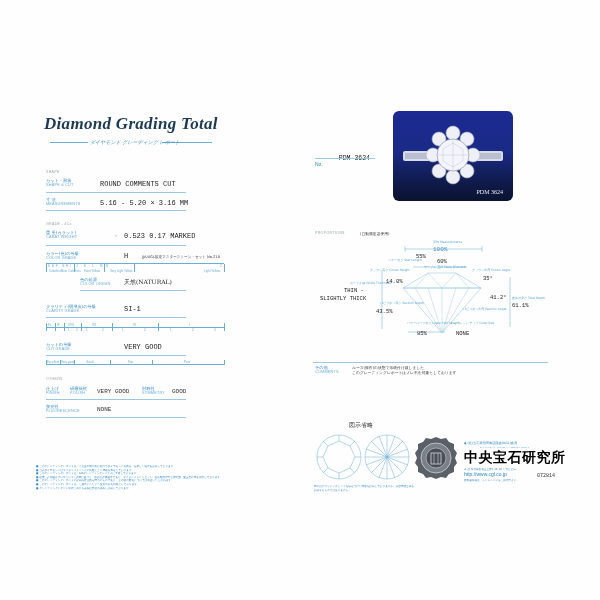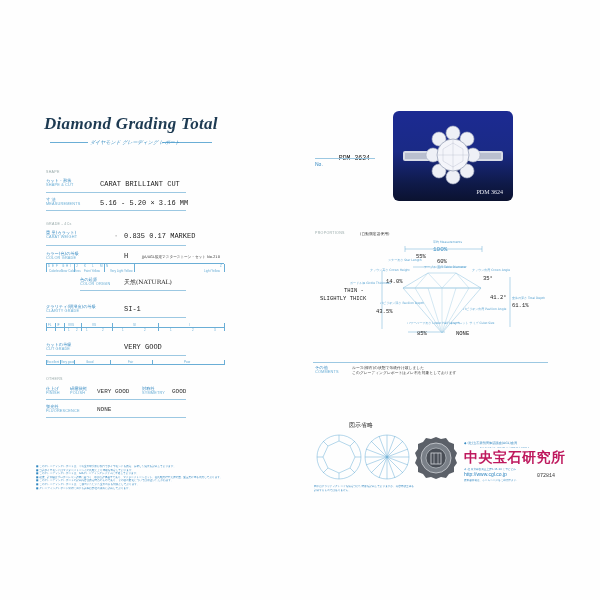--- a/index.html
+++ b/index.html
@@ -25,37 +25,37 @@
 </div>
 <div class="rule" style="left:50px;top:142px;width:38px;background:#6aaed6;"></div>
 <div class="rule" style="left:162px;top:142px;width:50px;background:#6aaed6;"></div>
 <div class="abs" style="left:90px;top:139px;font-family:'DejaVu Sans',sans-serif;font-size:5px;color:#3a8fc4;font-style:italic;white-space:nowrap;">ダイヤモンド グレーディング レポート</div>
 
 <div class="abs section" style="left:46px;top:170px;">SHAPE</div>
 <div class="abs" style="left:46px;top:178px;">
   <div class="lbl-jp">カット・形状</div>
   <div class="lbl-en">SHAPE &amp; CUT</div>
 </div>
-<div class="abs val" style="left:100px;top:180px;">CARAT BRILLIANT CUT</div>
+<div class="abs val" style="left:100px;top:180px;">ROUND COMMENTS CUT</div>
 <div class="rule" style="left:46px;top:192px;width:140px;"></div>
 
 <div class="abs" style="left:46px;top:197px;">
   <div class="lbl-jp">寸 法</div>
   <div class="lbl-en">MEASUREMENTS</div>
 </div>
 <div class="abs val" style="left:100px;top:199px;text-align:right;">5.16 - 5.20 × 3.16 MM</div>
 <div class="rule" style="left:46px;top:210px;width:140px;"></div>
 
 <div class="abs section" style="left:46px;top:222px;">GRADE - 4Cs</div>
 <div class="abs" style="left:46px;top:230px;">
   <div class="lbl-jp">重 量(カラット)</div>
   <div class="lbl-en">CARAT WEIGHT</div>
 </div>
 <div class="abs" style="left:113px;top:232px;font-size:6px;color:#555;">・</div>
-<div class="abs val" style="left:124px;top:232px;">0.835 0.17 MARKED</div>
+<div class="abs val" style="left:124px;top:232px;">0.523 0.17 MARKED</div>
 <div class="rule" style="left:46px;top:245px;width:140px;"></div>
 
 <div class="abs" style="left:46px;top:251px;">
   <div class="lbl-jp">カラー(色)の等級</div>
   <div class="lbl-en">COLOR GRADE</div>
 </div>
 <div class="abs val" style="left:124px;top:252px;">H</div>
 <div class="abs" style="left:142px;top:255px;font-family:'DejaVu Sans',sans-serif;font-size:3.6px;color:#333;white-space:nowrap;">JJA/AGL規定マスターストーン・セット No.210</div>
 
 <div class="scale" style="left:46px;top:263px;width:178px;border-top:1px solid #6aaed6;border-bottom:none;height:9px;">
@@ -313,17 +313,17 @@
   <rect x="17" y="17" width="10" height="11" fill="none" stroke="#d4d7dc" stroke-width="0.8"></rect>
   <line x1="20" y1="17" x2="20" y2="28" stroke="#d4d7dc" stroke-width="0.6"></line>
   <line x1="24" y1="17" x2="24" y2="28" stroke="#d4d7dc" stroke-width="0.6"></line>
 </svg>
 
 <div class="abs" style="left:464px;top:441px;font-family:'DejaVu Sans',sans-serif;font-size:3.2px;color:#2f86c0;white-space:nowrap;">
   <span>◆</span>
   <span>(社)宝石鑑別団体協議会(AGL)会員</span>
 </div>
 <div class="abs" style="left:480px;top:446px;font-family:'Liberation Serif',serif;font-style:italic;font-size:2.8px;letter-spacing:0.6px;color:#2f86c0;white-space:nowrap;">CENTRAL GEM LABORATORY</div>
-<div class="abs" style="left:464px;top:450px;font-family:'DejaVu Sans',sans-serif;font-weight:bold;font-size:14px;color:#be185d;letter-spacing:0.5px;white-space:nowrap;line-height:15px;">中央宝石研究所</div>
+<div class="abs" style="left:464px;top:450px;font-family:'DejaVu Sans',sans-serif;font-weight:bold;font-size:14px;color:#000000;letter-spacing:0.5px;white-space:nowrap;line-height:15px;">中央宝石研究所</div>
 <div class="abs" style="left:464px;top:467px;font-family:'DejaVu Sans',sans-serif;font-size:2.6px;color:#2f86c0;white-space:nowrap;">本 社 東京都台東区上野5-15-14 ミヤビビル</div>
 <div class="abs" style="left:464px;top:471px;font-family:'Liberation Sans',sans-serif;font-size:5px;color:#2f86c0;white-space:nowrap;">http://www.cgl.co.jp</div>
 <div class="abs" style="left:537px;top:473px;font-family:'Liberation Mono',monospace;font-size:5px;color:#333;white-space:nowrap;">072814</div>
 <div class="abs" style="left:464px;top:478px;font-family:'DejaVu Sans',sans-serif;font-size:2.6px;color:#2f86c0;white-space:nowrap;">鑑別書情報は、ホームページをご利用下さい</div>
 
 </body></html>

